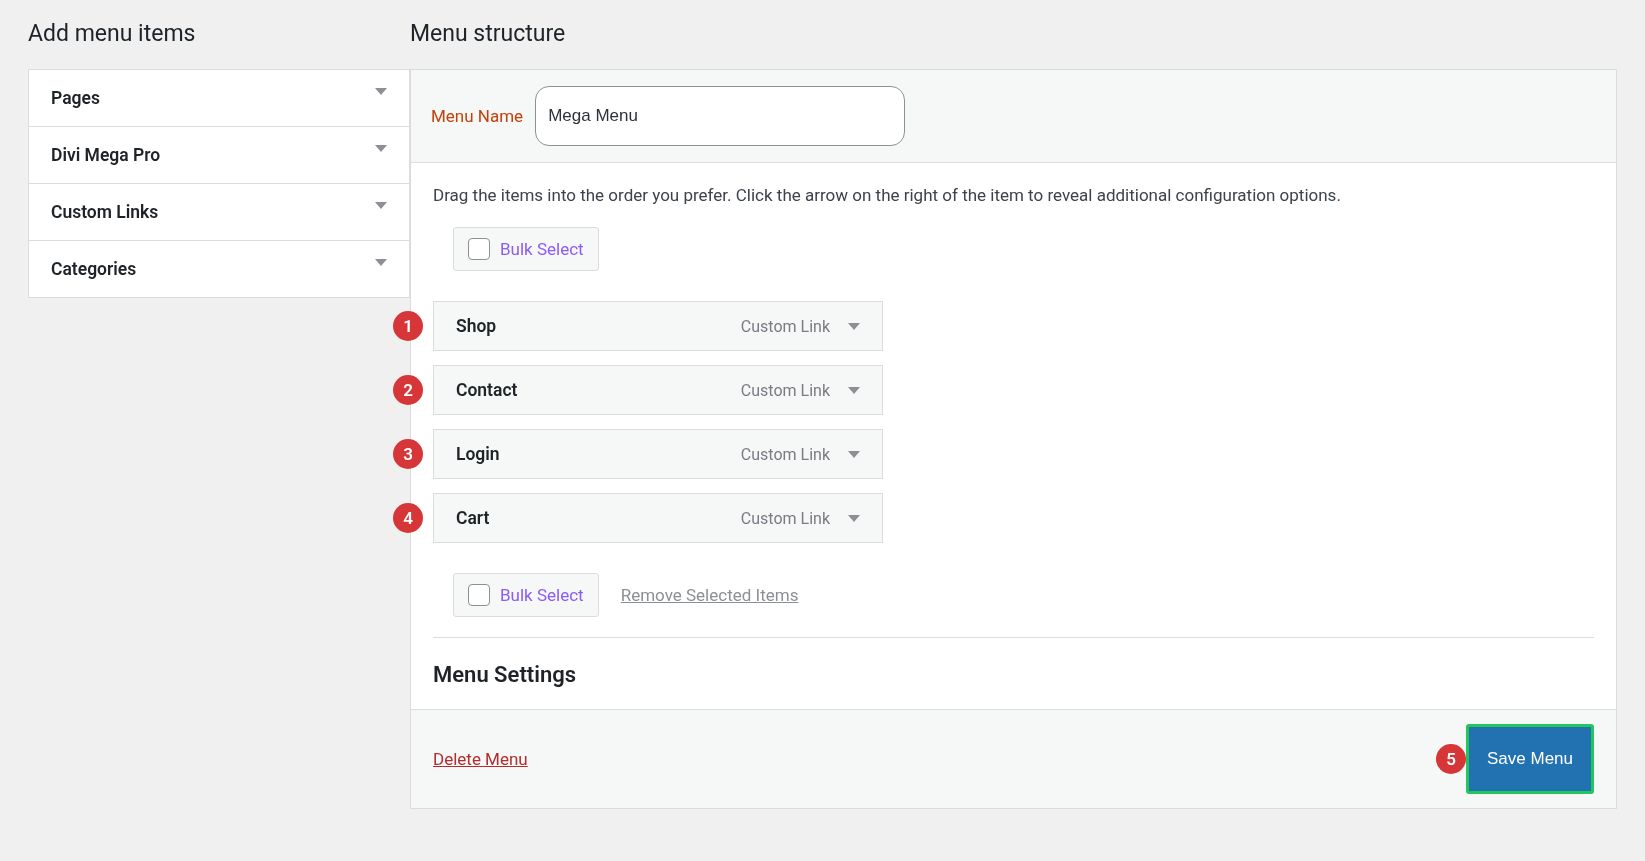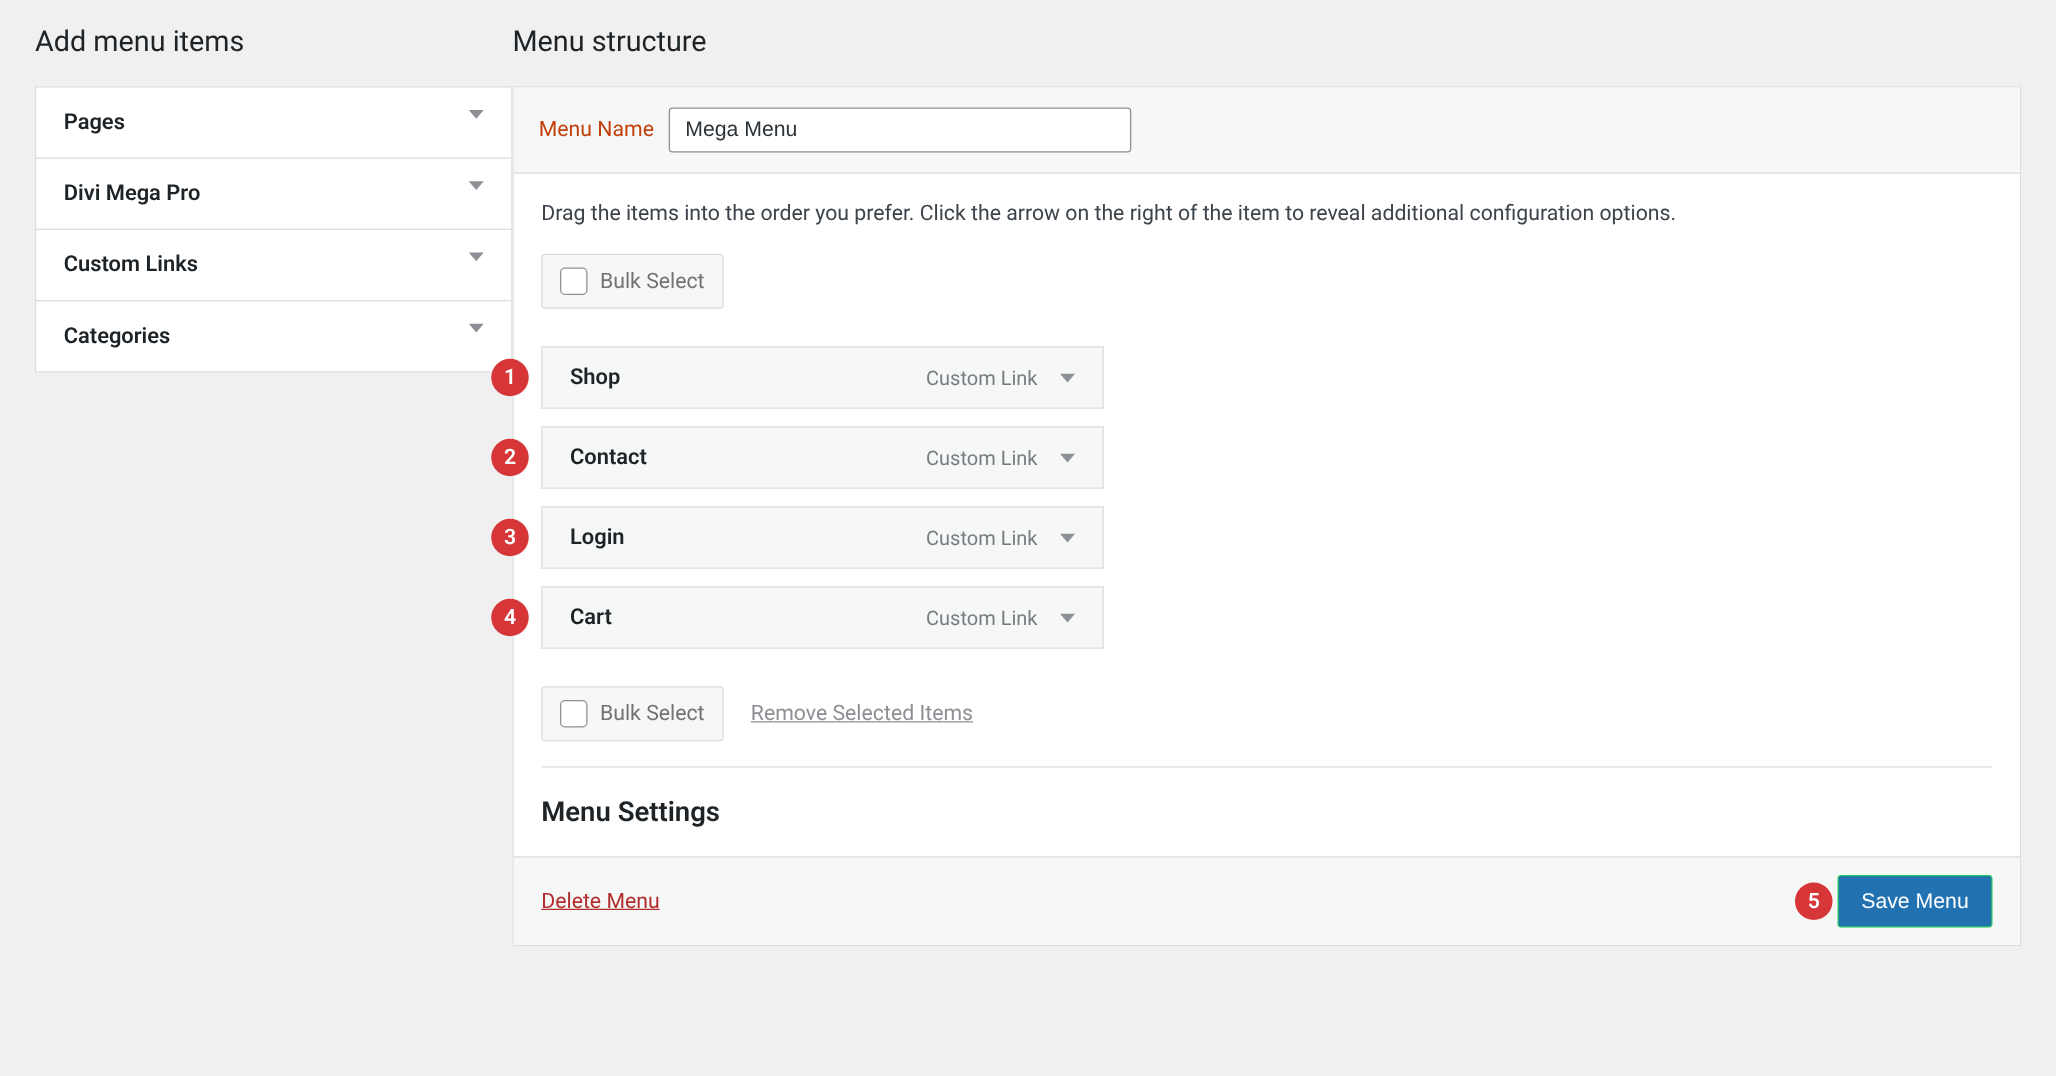--- a/index.html
+++ b/index.html
@@ -63,23 +63,23 @@
       display: flex;
       align-items: center;
       gap: 12px;
     }
     .panel-header label {
       font-size: 17px;
       color: #c2410c;
     }
     .menu-name-input {
       font-size: 17px;
-      padding: 7px 12px;
+      padding: 19px 12px;
       border: 1px solid #8c8f94;
-      border-radius: 3px;
+      border-radius: 14px;
       width: 370px;
       background: #fff;
       color: #2c3338;
     }
     .panel-body {
       padding: 22px 22px 22px 22px;
     }
     .instructions {
       font-size: 17px;
       color: #3c434a;
@@ -87,21 +87,22 @@
     }
     .bulk-select {
       display: inline-flex;
       align-items: center;
       gap: 10px;
       border: 1px solid #dcdcde;
       background: #f6f7f7;
       border-radius: 3px;
       padding: 10px 14px;
       font-size: 17px;
-      color: #737373;
+      color: #8b5cf6;
+      margin-left: 20px;
     }
     .checkbox {
       width: 22px;
       height: 22px;
       border: 1px solid #8c8f94;
       border-radius: 4px;
       background: #fff;
     }
     .menu-items-wrap {
       position: relative;
@@ -185,24 +186,24 @@
       position: relative;
     }
     .delete-link {
       font-size: 17px;
       color: #b32d2e;
       text-decoration: underline;
       cursor: pointer;
     }
     .save-btn {
       background: #2271b1;
-      border: 1px solid #22c55e;
+      border: 3px solid #22c55e;
       color: #fff;
       font-size: 17px;
-      padding: 10px 18px;
+      padding: 22px 18px;
       border-radius: 3px;
       cursor: pointer;
     }
     .footer-badge {
       position: absolute;
       right: 150px;
       top: 50%;
       transform: translateY(-50%);
       width: 30px;
       height: 30px;

